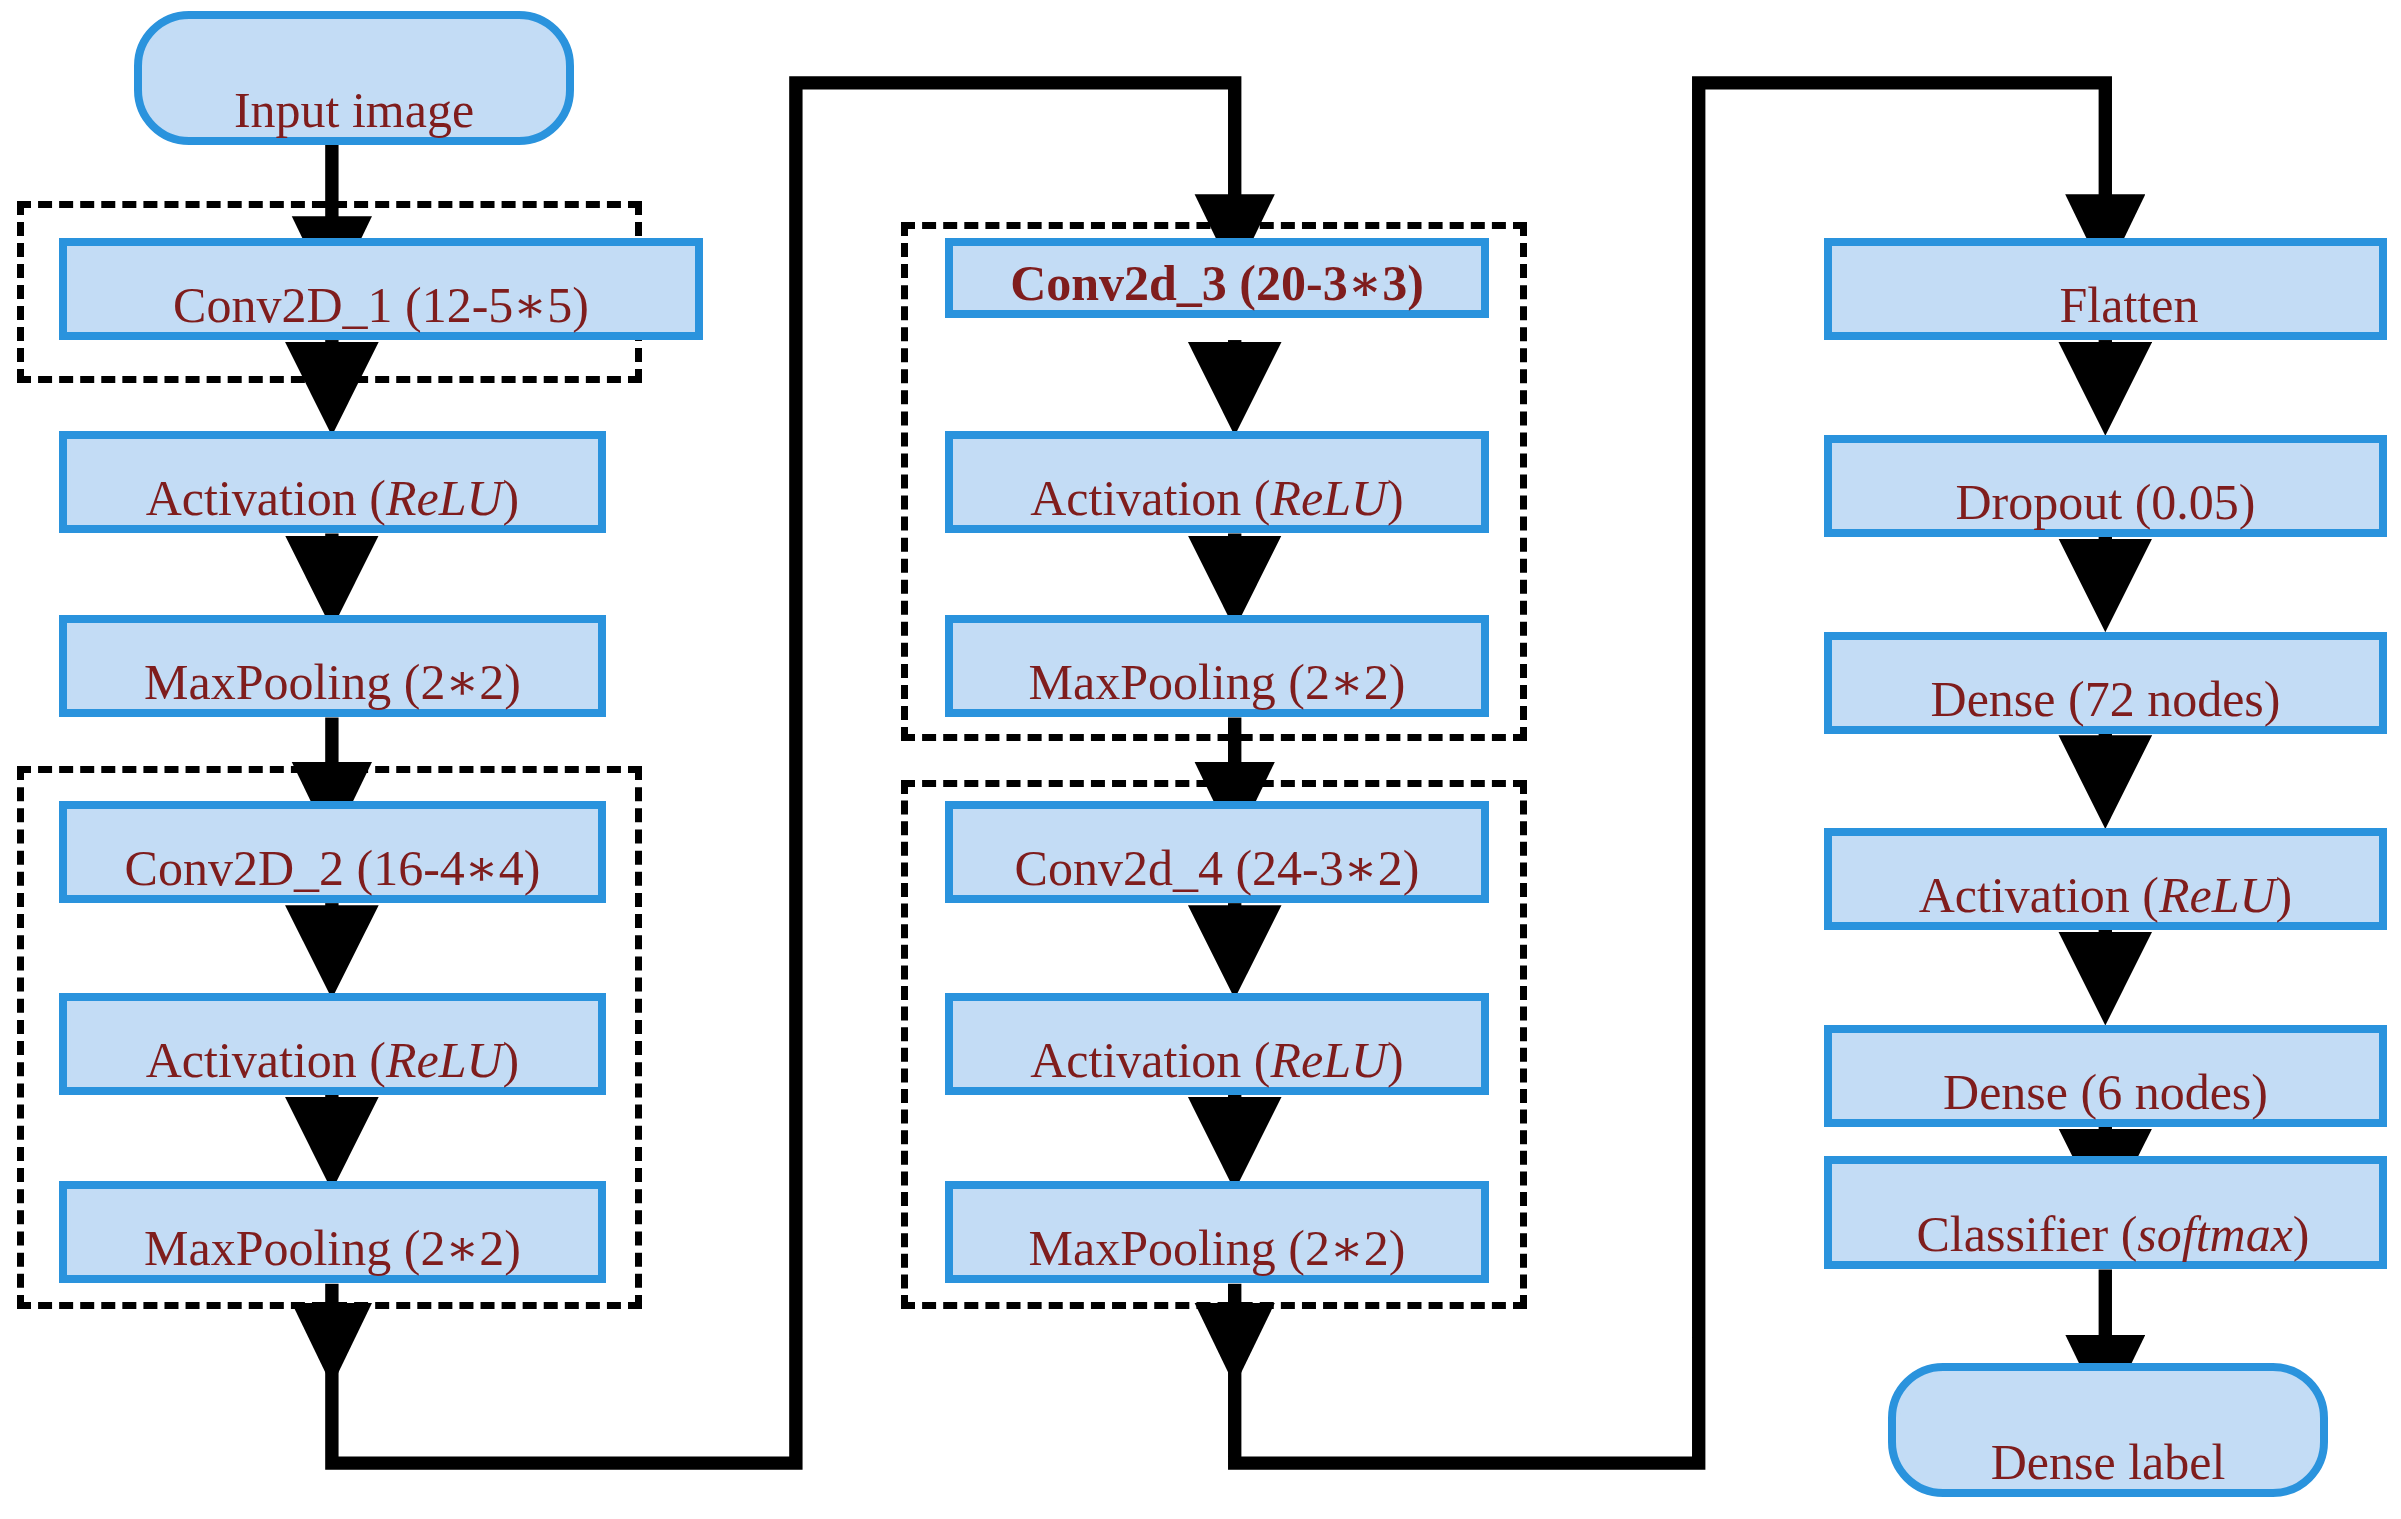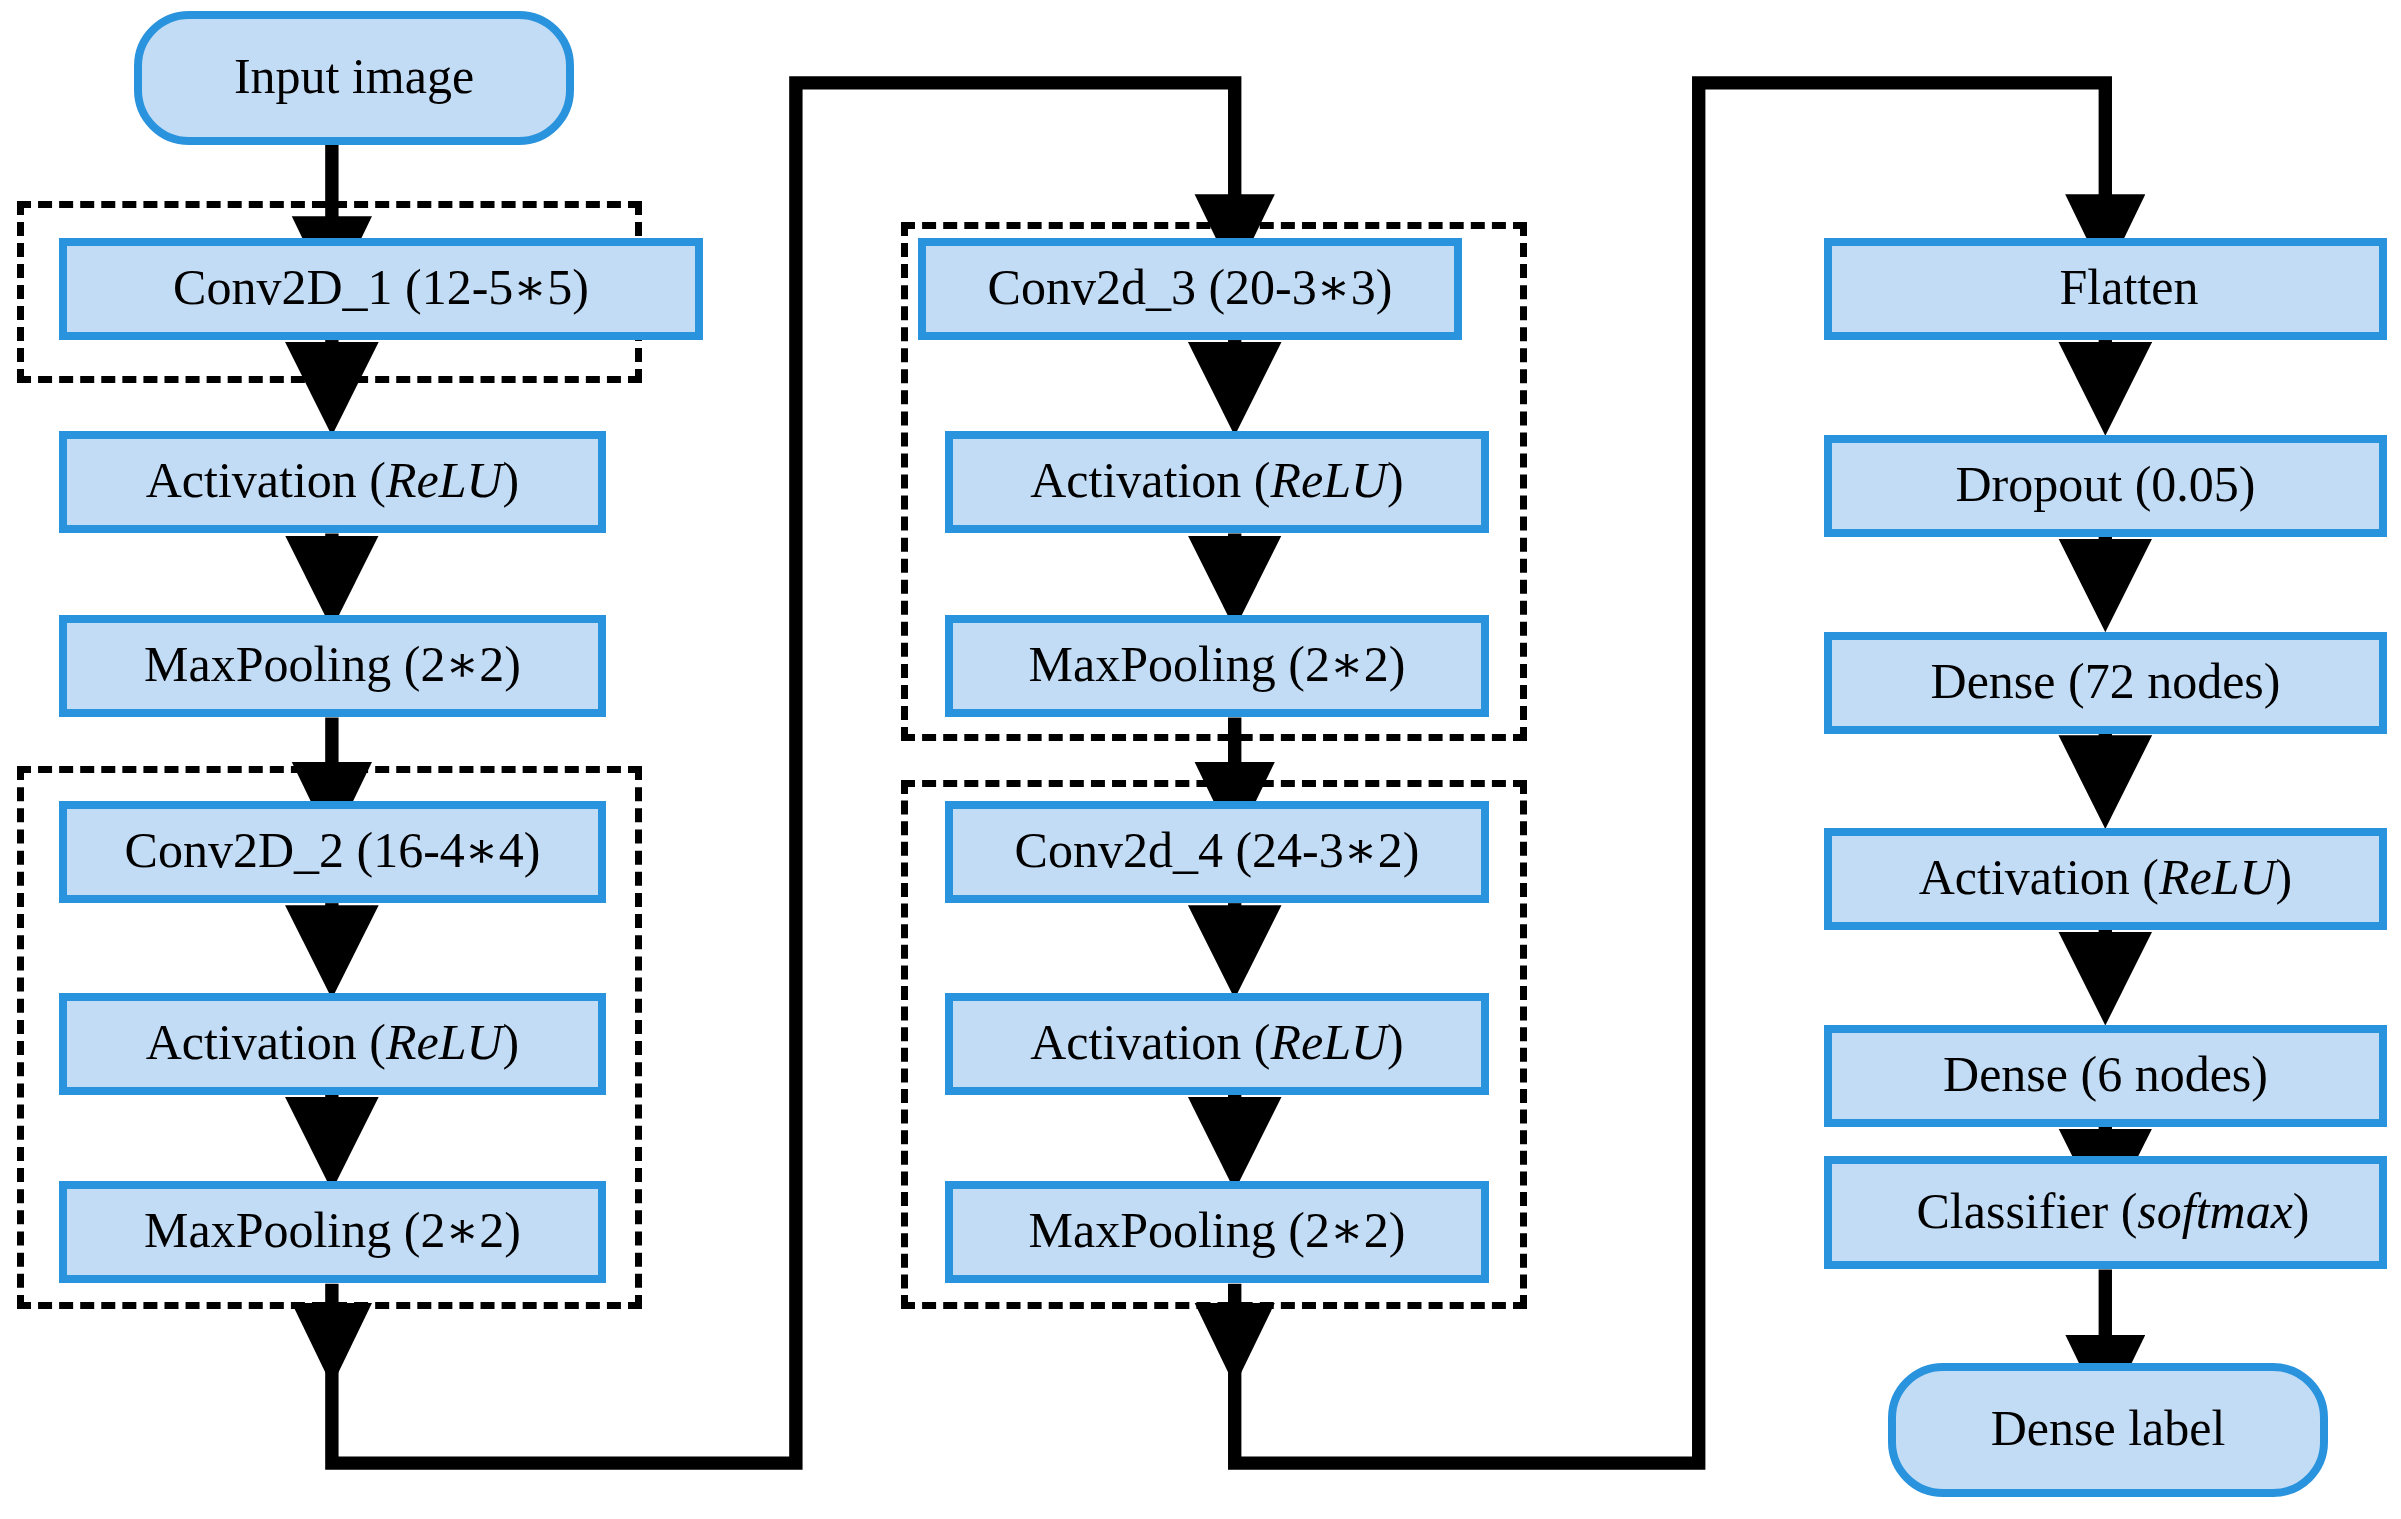--- a/index.html
+++ b/index.html
@@ -17,23 +17,23 @@
     box-sizing:border-box;
     background:transparent;
   }
   .node{
     position:absolute;
     box-sizing:border-box;
     background:#c3dcf5;
     border:8.7px solid #2a93dd;
     box-shadow:inset 0 0 0 3.9px #c3dcf5;
     display:flex;
-    align-items:center;
+    align-items:flex-end;
     justify-content:center;
-    color:#000000;
+    color:#7f1d1d;
     font-size:50px;
     line-height:1;
     letter-spacing:0px;
     white-space:nowrap;
   }
   .node.pill{
     border-radius:55px;
   }
   .node .it{font-style:italic;}
   .node .lbl{display:inline-block;transform:translateY(-1.6px);}
@@ -109,21 +109,21 @@
   </div>
 
   <div class="node" style="left:59px;top:993px;width:547px;height:102px;">
     <span class="lbl"><span>Activation (</span><span class="it">ReLU</span><span>)</span></span>
   </div>
 
   <div class="node" style="left:59px;top:1181px;width:547px;height:102px;">
     <span class="lbl">MaxPooling (2∗2)</span>
   </div>
 
-  <div class="node" style="left:918px;top:238px;width:544px;height:102px;">
+  <div class="node" style="left:945px;top:238px;width:544px;height:80px;font-weight:bold;">
     <span class="lbl">Conv2d_3 (20-3∗3)</span>
   </div>
 
   <div class="node" style="left:945px;top:431px;width:544px;height:102px;">
     <span class="lbl"><span>Activation (</span><span class="it">ReLU</span><span>)</span></span>
   </div>
 
   <div class="node" style="left:945px;top:615px;width:544px;height:102px;">
     <span class="lbl">MaxPooling (2∗2)</span>
   </div>

